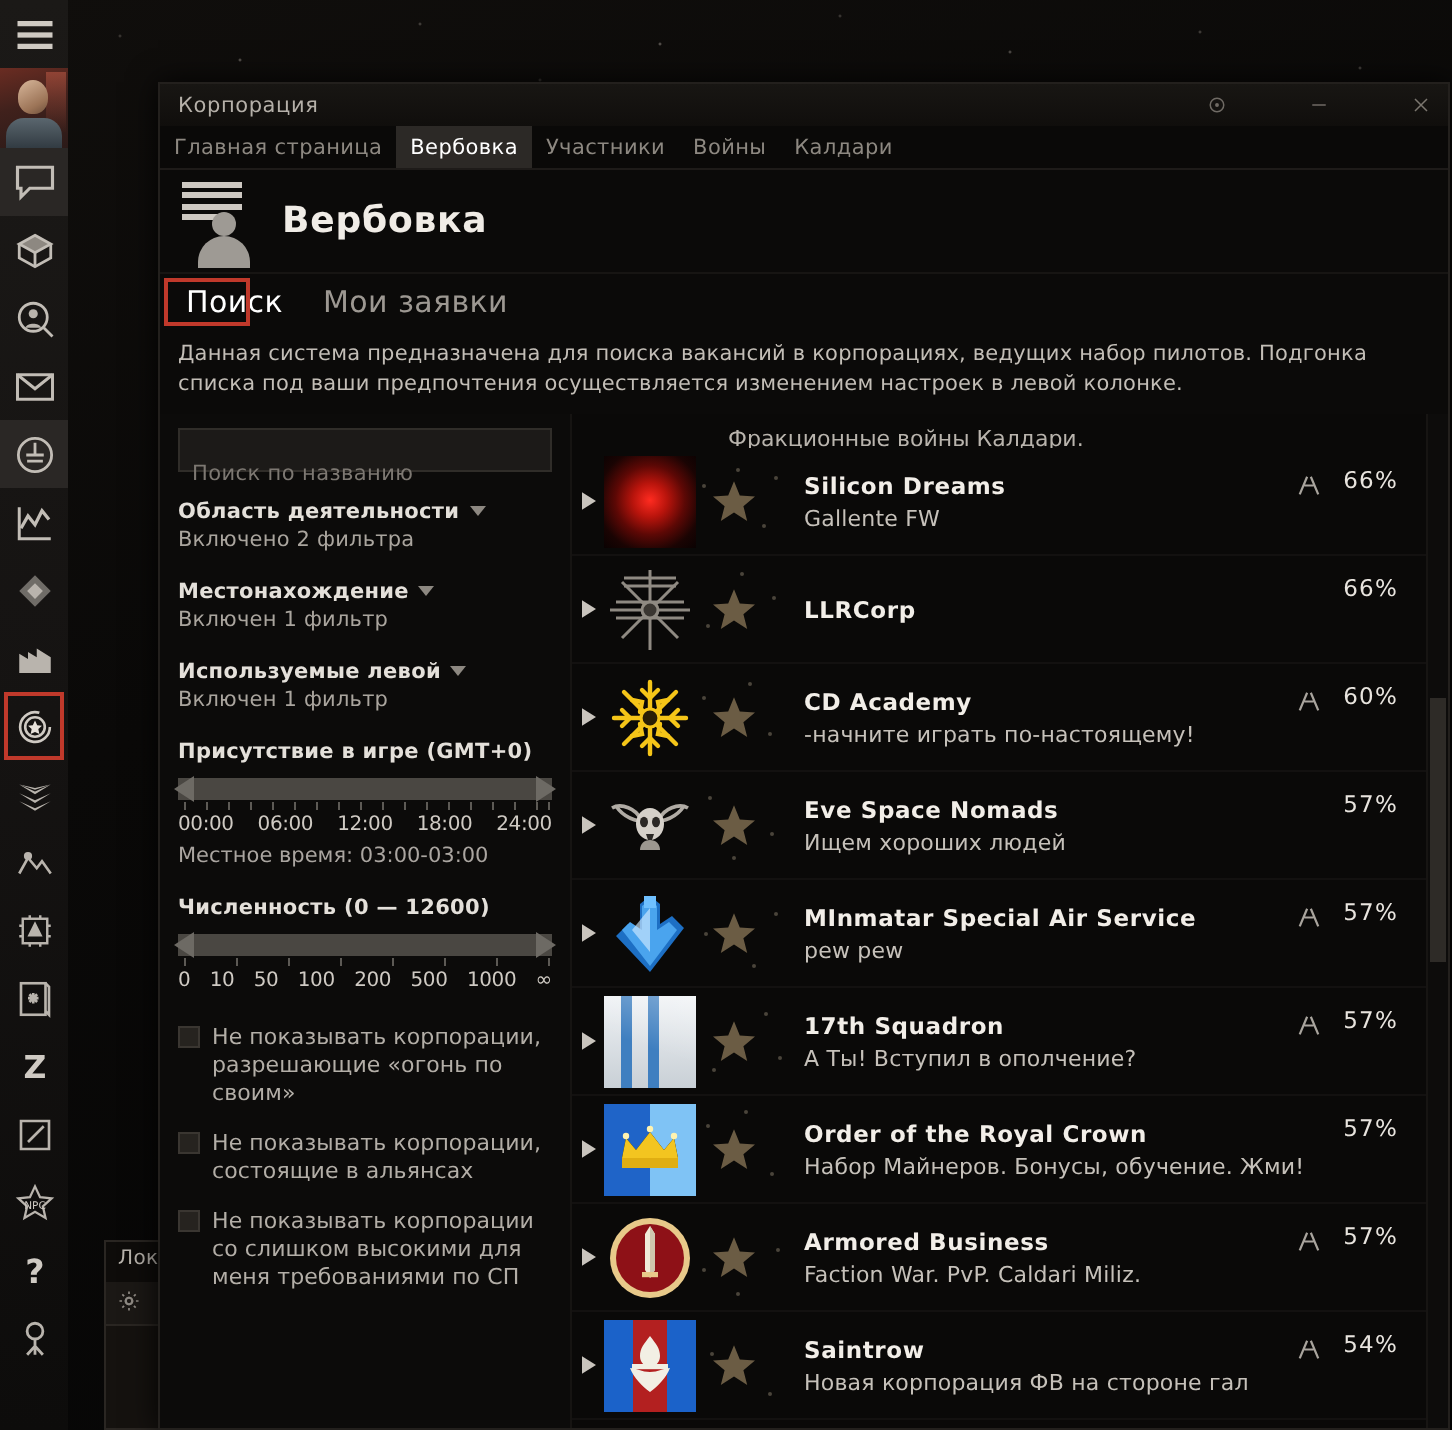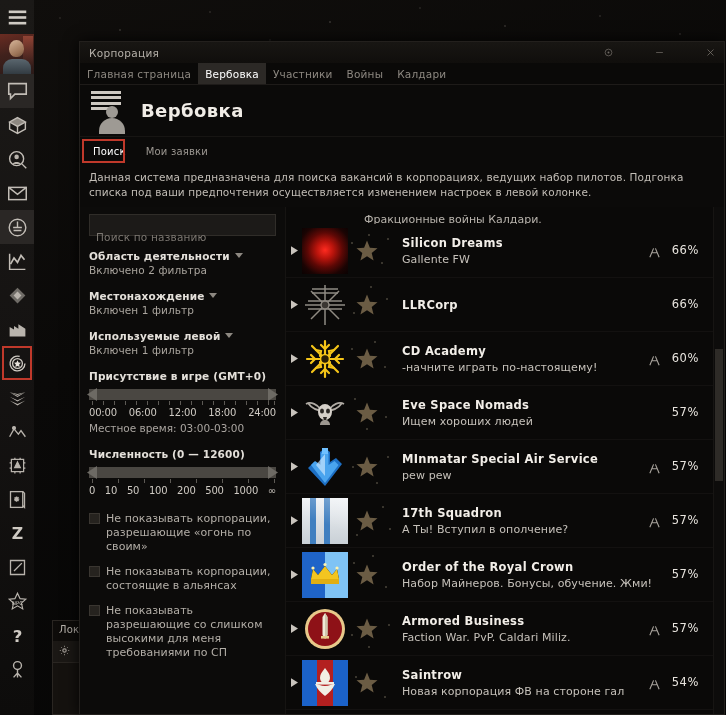--- a/index.html
+++ b/index.html
@@ -139,21 +139,21 @@
   }
   #wheader .htitle {
     font-size: 18px; color: #f0ece6; font-weight: bold; letter-spacing: .4px;
   }
 
   #subtabs {
     height: 28px; flex: 0 0 auto; display: flex; align-items: center;
     padding-left: 4px; gap: 2px; position: relative;
   }
   .stab {
-    padding: 3px 9px; font-size: 10px; color: #9d9892; letter-spacing: .2px;
+    padding: 3px 9px; font-size: 15px; color: #9d9892; letter-spacing: .2px;
   }
   .stab.sel { color: #ffffff; }
   #poisk-sel {
     position: absolute; left: 2px; top: 2px; width: 43px; height: 24px;
     border: 2px solid #c0392b; pointer-events: none;
   }
 
   #descbar {
     flex: 0 0 auto; padding: 5px 9px 7px 9px; font-size: 10.5px;
     color: #c3beb7; line-height: 15px; letter-spacing: .1px;
@@ -252,21 +252,21 @@
   .rname {
     font-size: 11.5px; font-weight: bold; color: #f2eee8;
     letter-spacing: .3px; white-space: nowrap; overflow: hidden;
   }
   .rdesc {
     font-size: 11px; color: #c6c1ba; margin-top: 3px;
     white-space: nowrap; overflow: hidden; letter-spacing: .1px;
   }
   .rright {
     flex: 0 0 auto; display: flex; align-items: flex-start; gap: 9px;
-    padding: 0 14px 0 0; align-self: flex-start; margin-top: 19px;
+    padding: 0 14px 0 0; align-self: flex-start; margin-top: 9px;
   }
   .allyicon { color: #a9a49d; width: 13px; height: 12px; }
   .pct { font-size: 11.5px; color: #e8e4de; letter-spacing: .6px; min-width: 29px; text-align: right; }
 
   #vscroll {
     position: absolute; right: 0; top: 0; width: 11px; height: 100%;
     background: #0d0c0b; border-left: 1px solid #171513;
   }
   #vscroll .thumb {
     position: absolute; left: 1px; width: 8px; top: 28%; height: 26%;
@@ -678,21 +678,21 @@
         <div class="cbrow">
           <div class="cbox"></div>
           <div class="cblabel">Не показывать корпорации, разрешающие «огонь по своим»</div>
         </div>
         <div class="cbrow">
           <div class="cbox"></div>
           <div class="cblabel">Не показывать корпорации, состоящие в альянсах</div>
         </div>
         <div class="cbrow">
           <div class="cbox"></div>
-          <div class="cblabel">Не показывать разрешающие со слишком высокими для меня требованиями по СП</div>
+          <div class="cblabel">Не показывать корпорации со слишком высокими для меня требованиями по СП</div>
         </div>
 
       </div>
 
       <div id="listpane">
         <div id="listscroller">
 
           <div class="clip-row">
             <div class="cr-text">Фракционные войны Калдари.</div>
           </div>

